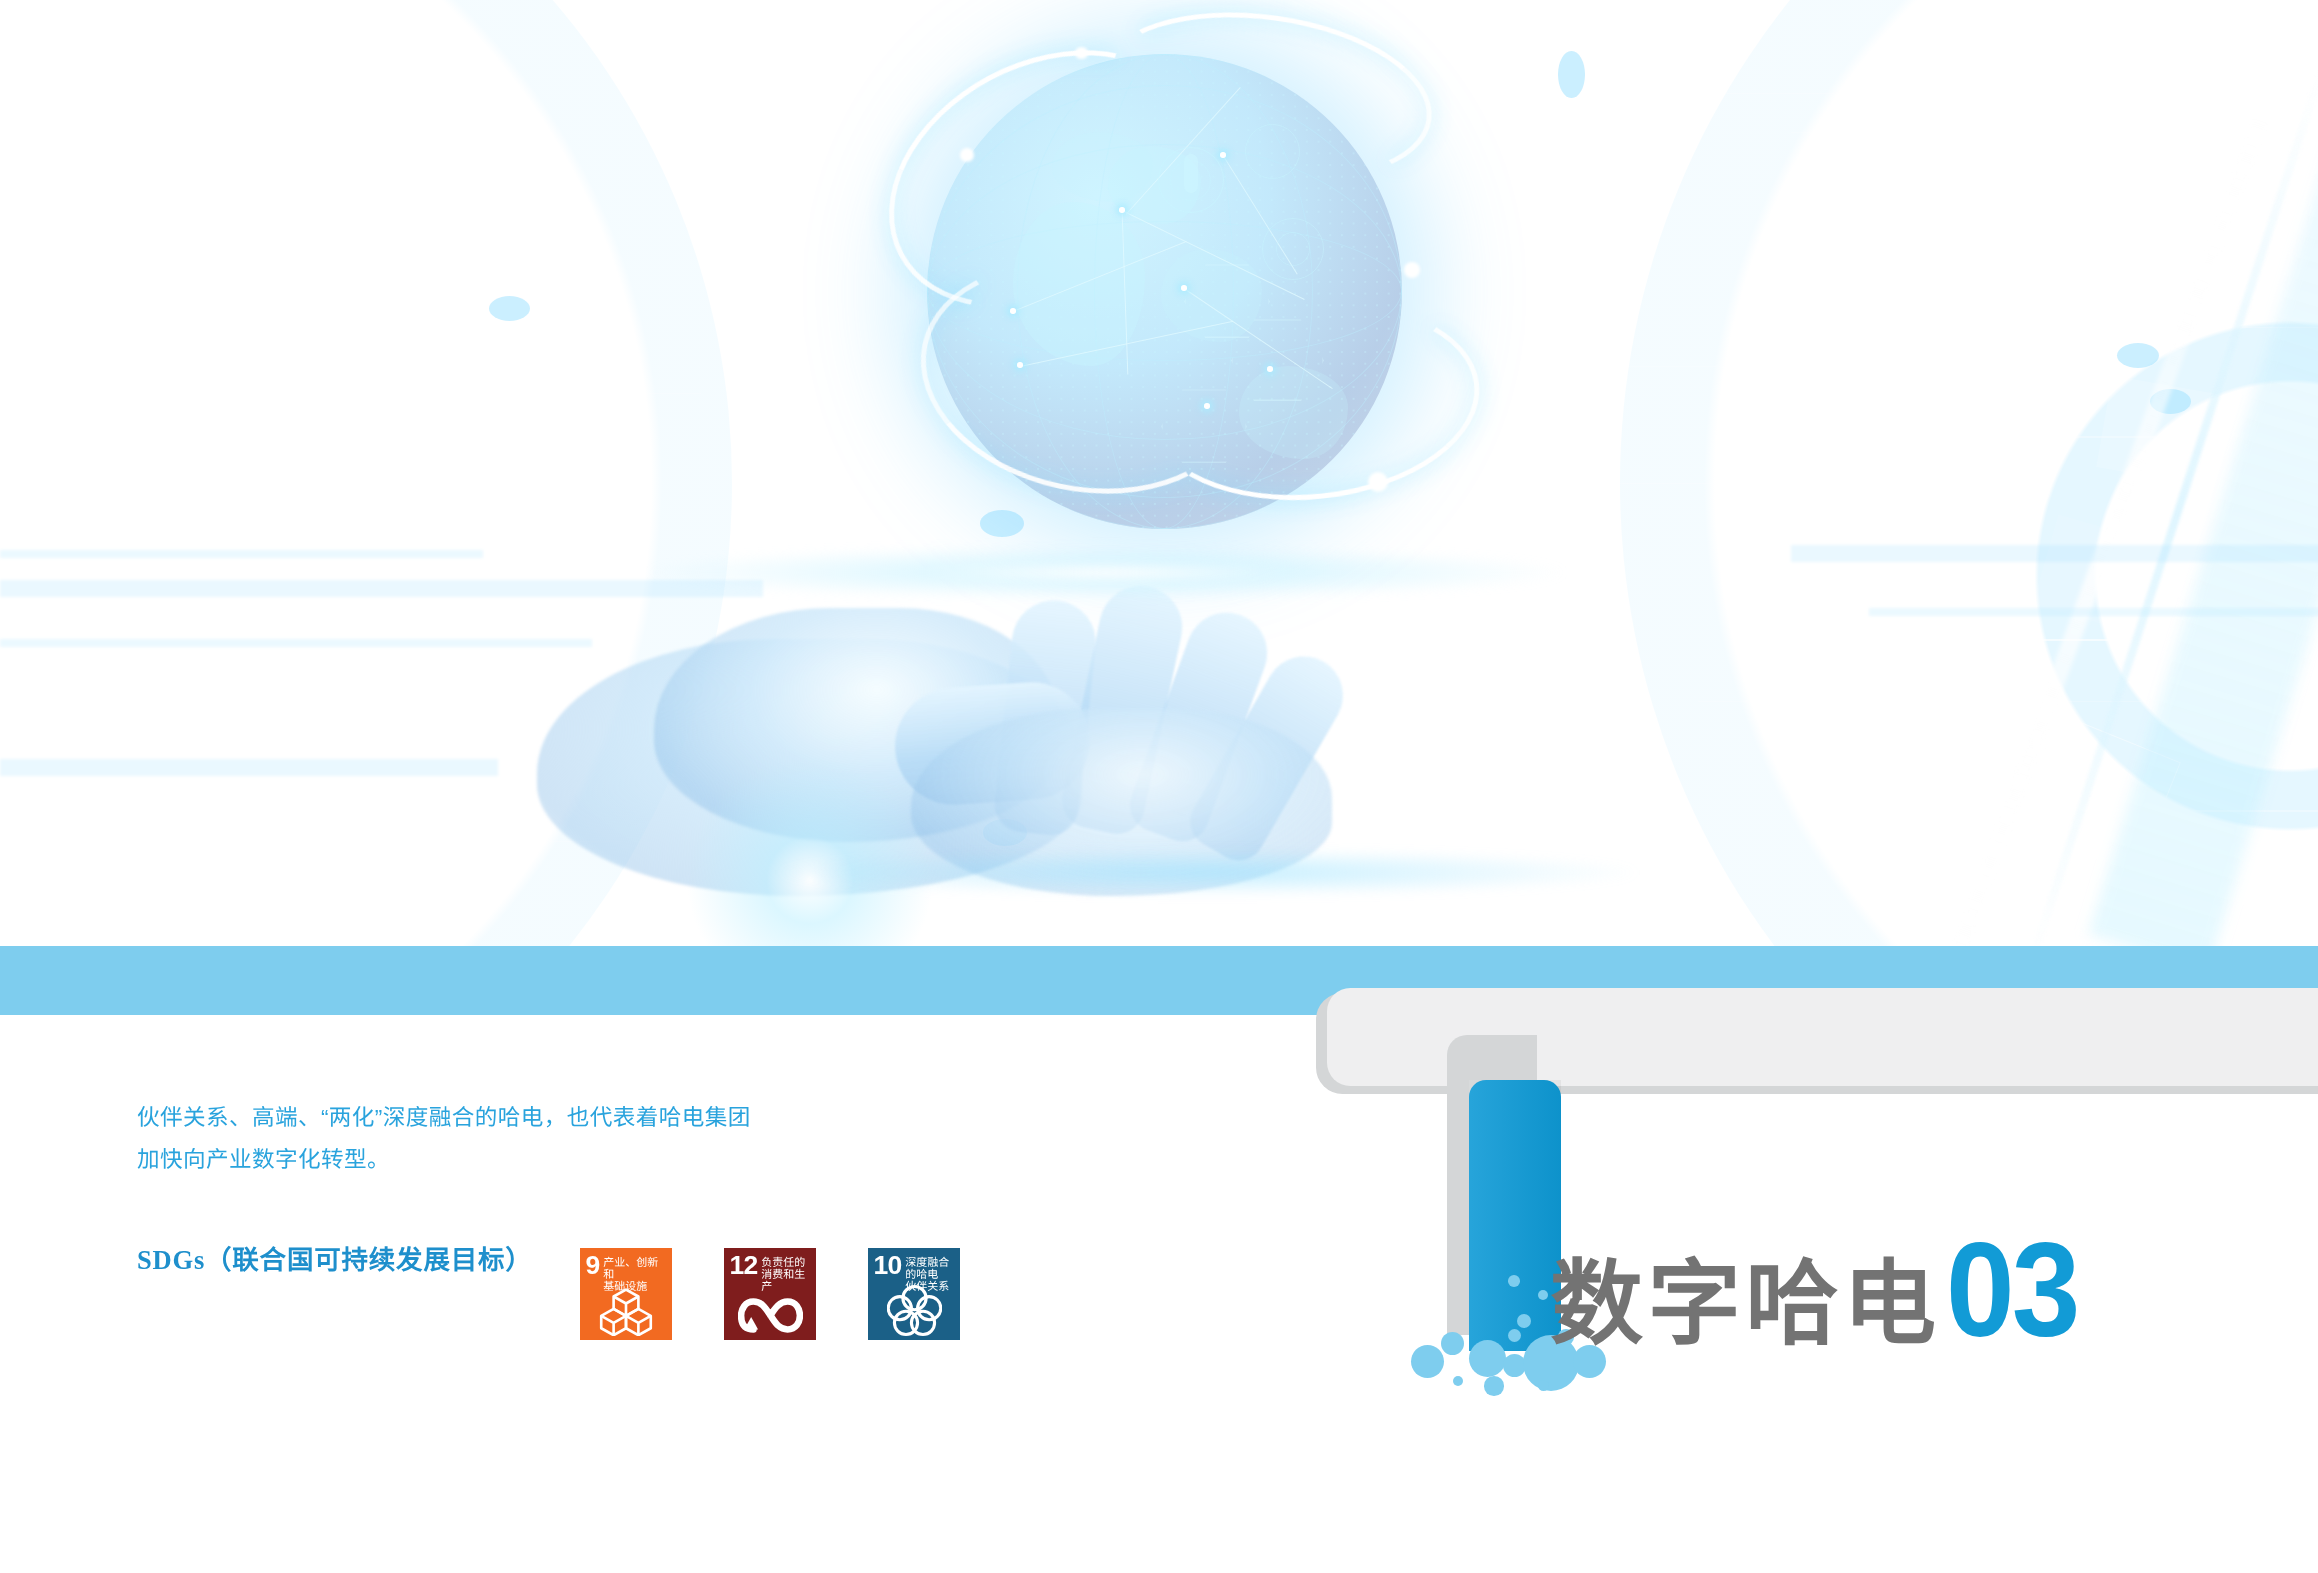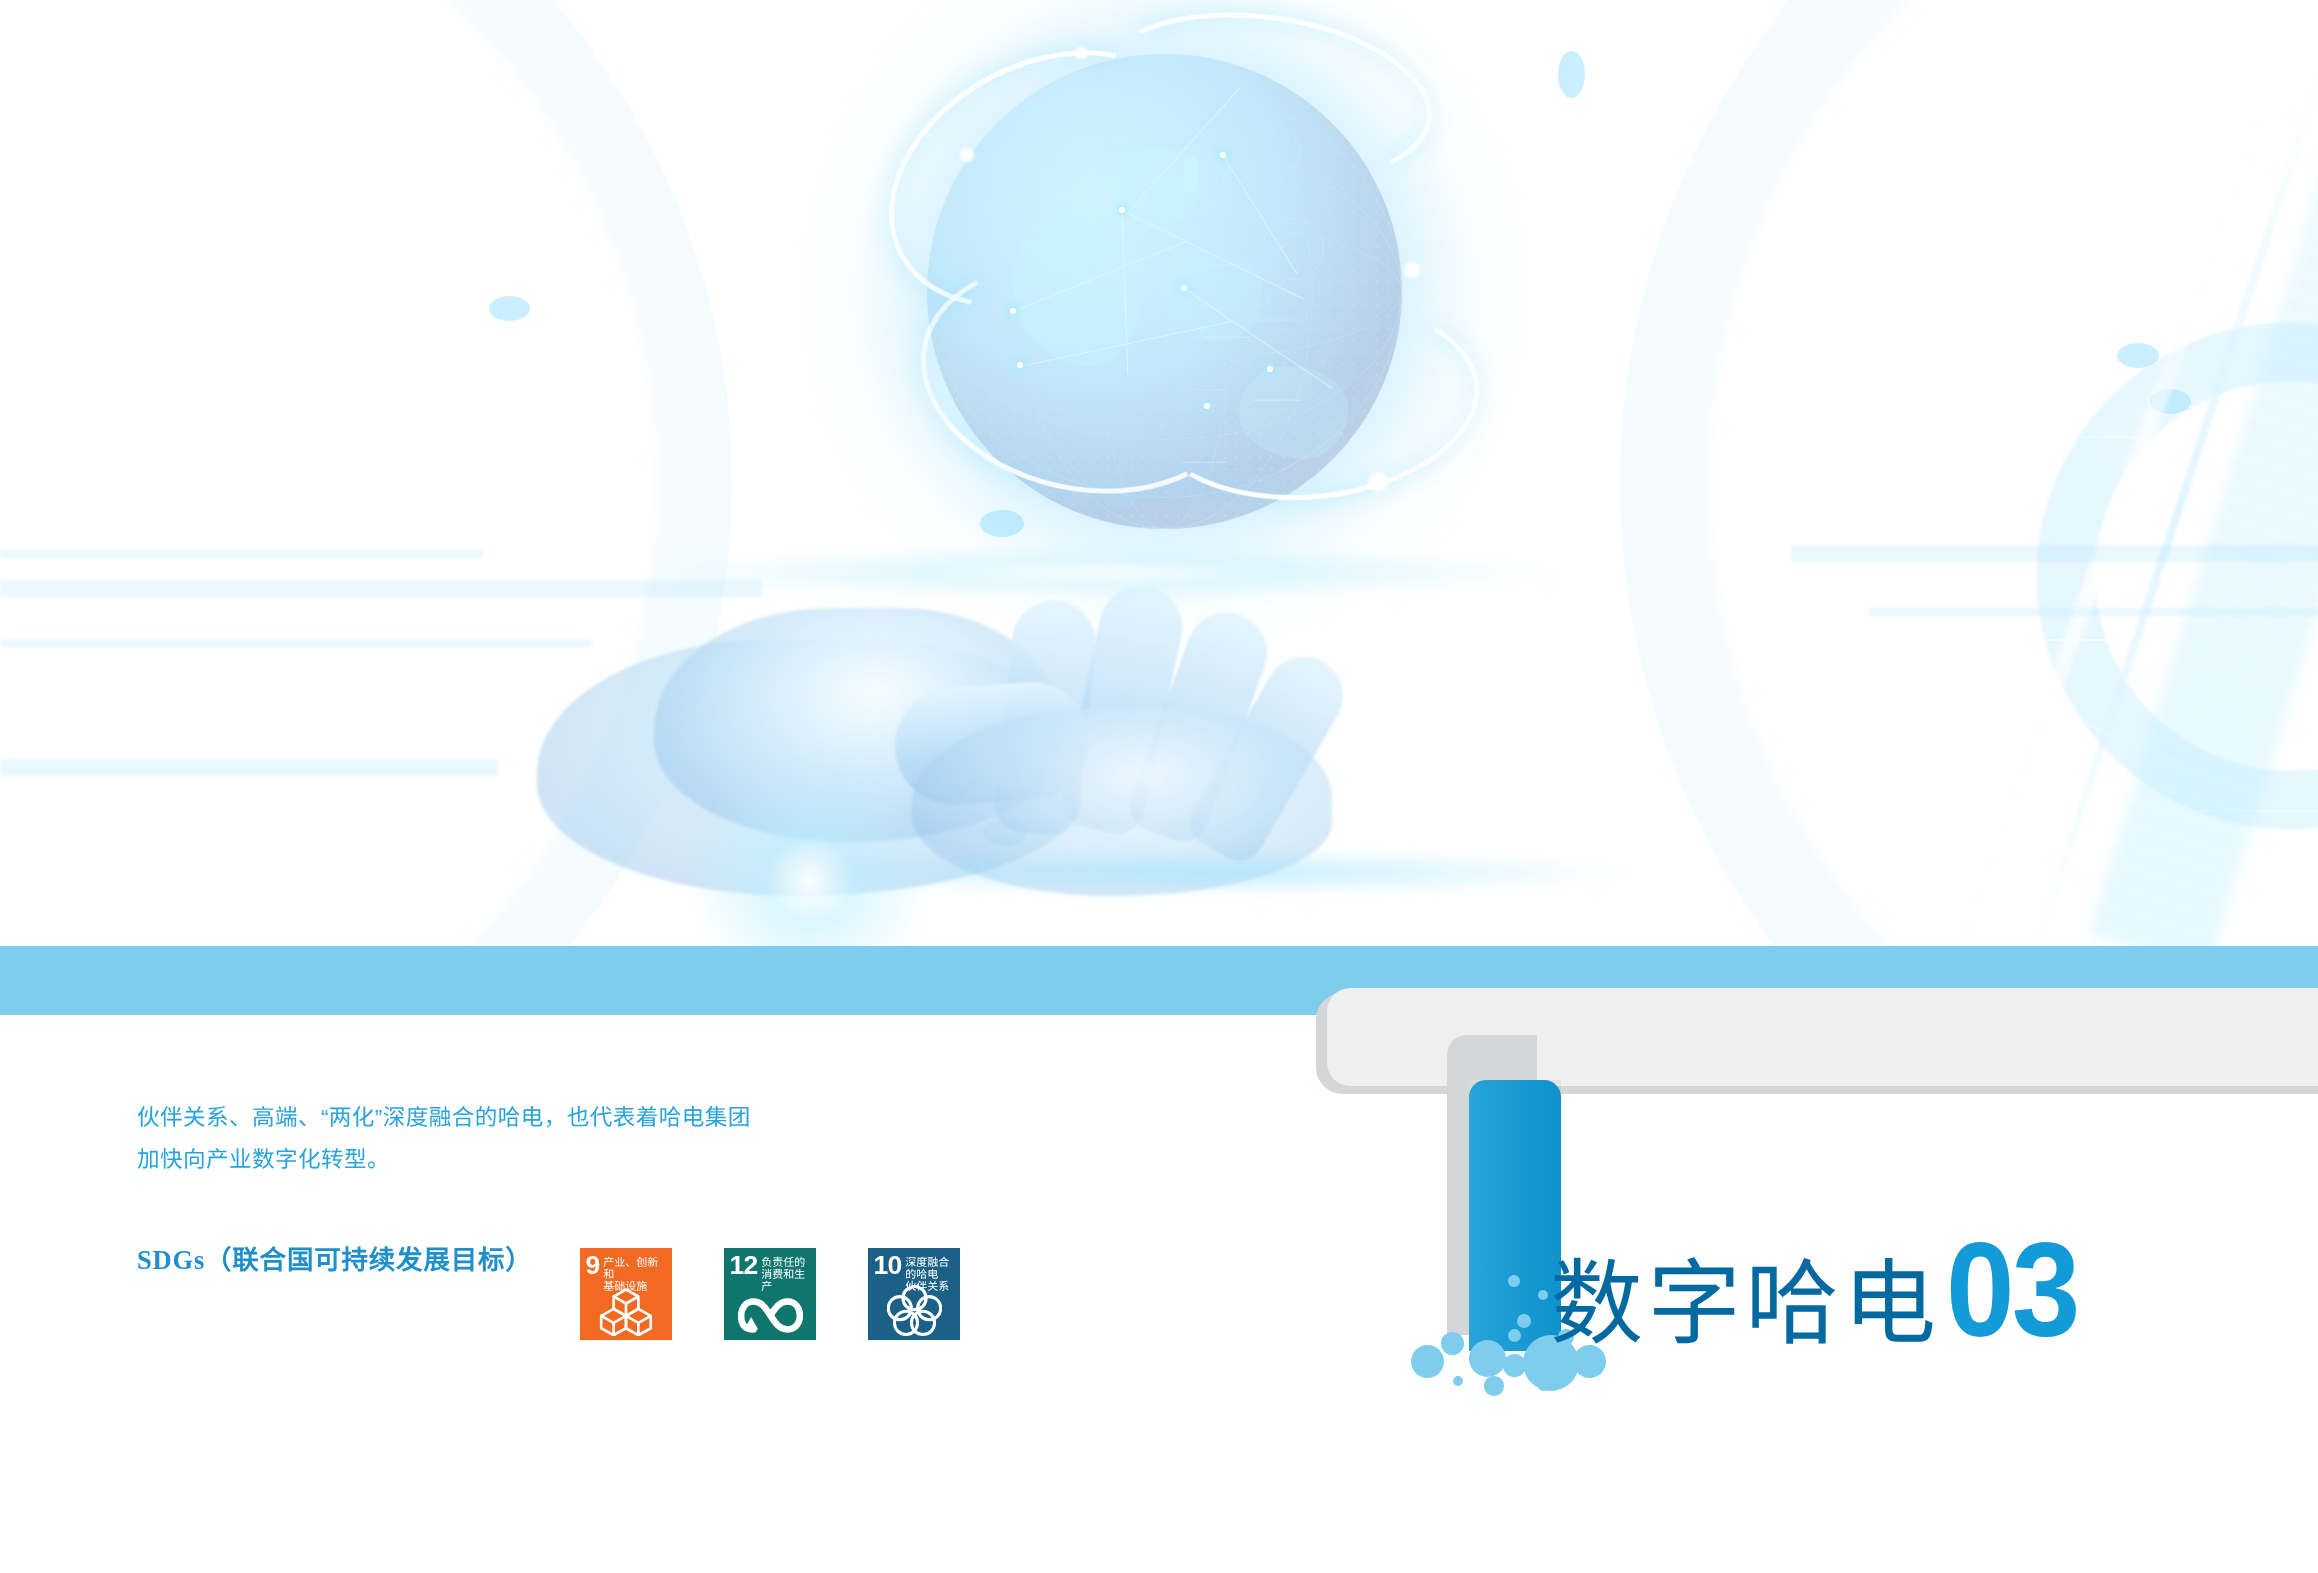--- a/index.html
+++ b/index.html
@@ -147,21 +147,21 @@
   }
   #orn-bar::after{
     content:""; position:absolute; left:0; top:0; width:92px; height:271px;
     background:linear-gradient(90deg, rgba(255,255,255,.10), rgba(0,0,0,.05));
   }
   .bub { position:absolute; border-radius:50%; background:#7ecdee; }
 
   
   #title-block { position:absolute; left:1550px; top:1223px; display:flex; align-items:baseline; }
   #title-cn {
-    color:#0369a1; font-size:93px; font-weight:normal; letter-spacing:4.7px;
+    color:#737373; font-size:93px; font-weight:bold; letter-spacing:4.7px;
     font-family:"Liberation Sans","DejaVu Sans",sans-serif; line-height:1;
   }
   #title-no {
     color:#129bd6; font-size:134px; font-weight:bold; line-height:1;
     letter-spacing:-3.1px; margin-left:4.7px;
     font-family:"Liberation Sans","DejaVu Sans",sans-serif;
     transform:scaleX(.92); transform-origin:left bottom;
   }
 </style>
 </head>
@@ -349,21 +349,21 @@
           <path d="M20 11 L36 20 L52 11 M36 20 L36 36"></path>
           <path d="M20 27 L36 36 L36 52 L20 61 L4 52 L4 36 Z"></path>
           <path d="M4 36 L20 45 L36 36 M20 45 L20 61"></path>
           <path d="M52 27 L68 36 L68 52 L52 61 L36 52 L36 36 Z"></path>
           <path d="M36 36 L52 45 L68 36 M52 45 L52 61"></path>
         </g>
       </svg>
     </div>
   </div>
 
-  <div class="sdg-tile" style="background:#0f766e;">
+  <div class="sdg-tile" style="background:#7f1d1d;">
     <div class="sdg-head">
       <span class="sdg-num">12</span>
       <span class="sdg-txt">负责任的
 消费和生产</span>
     </div>
     <div class="sdg-ico">
       <svg width="65" height="41" viewBox="0 0 84 52">
         <path d="M20 44 C6 44 4 34 4 26 C4 18 9 8 20 8 C31 8 36 17 42 26 C48 35 53 44 64 44 C75 44 80 35 80 26 C80 17 75 8 64 8 C54 8 48 16 42 26" fill="none" stroke="#ffffff" stroke-width="8.5" stroke-linecap="round"></path>
         <path d="M17 28 L26 44 L8 44 Z" fill="#ffffff"></path>
       </svg>

